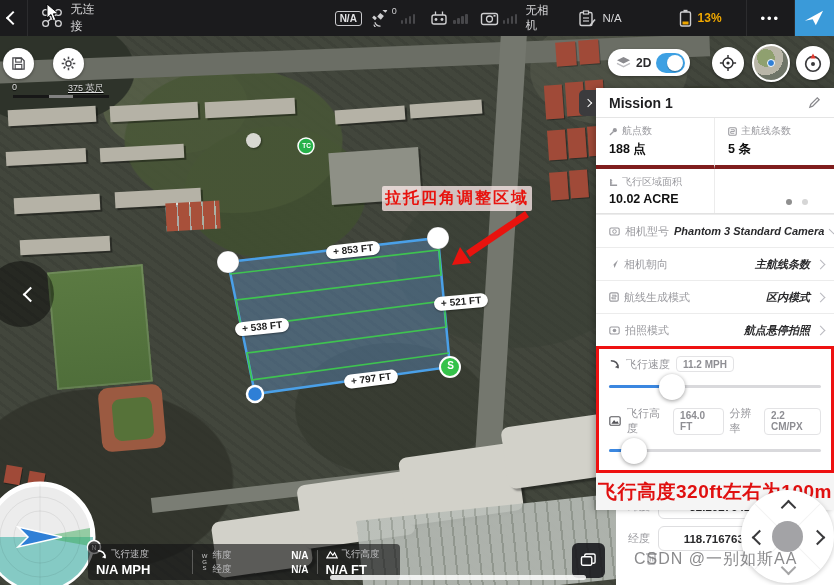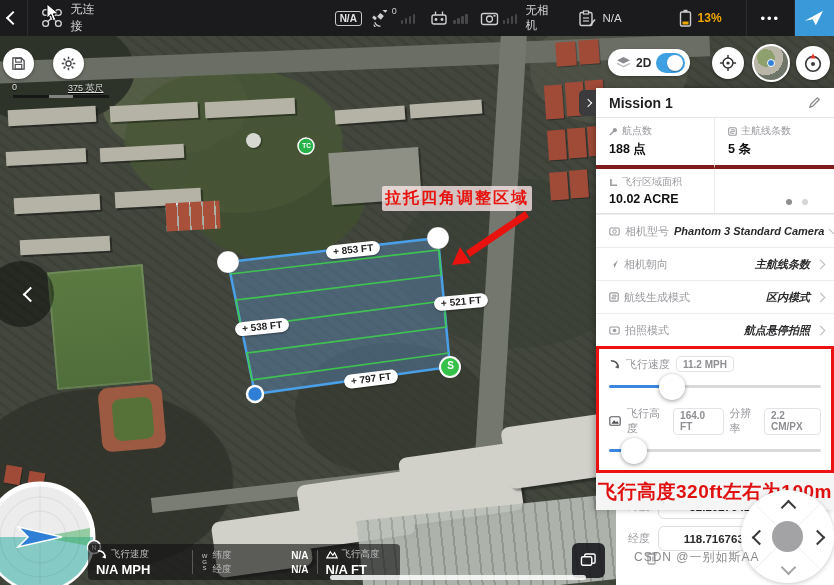--- a/index.html
+++ b/index.html
@@ -109,21 +109,21 @@
   .c-row{position:absolute;left:12px;display:flex;align-items:center;gap:8px;}
   .c-row .cl2{font-size:11px;color:#9a9a9f;}
   .c-in{width:104px;height:23px;border:1px solid #dedee0;border-radius:6px;font-size:11.5px;color:#2a2a2c;
     display:flex;align-items:center;justify-content:flex-end;padding-right:7px;background:#fff;font-weight:bold;}
   #dpad{position:absolute;left:741px;top:490px;width:93px;height:93px;background:#fff;border-radius:50%;
     box-shadow:0 1px 5px rgba(0,0,0,.22);z-index:21;}
   #dpad .xl{position:absolute;left:46px;top:0;width:1px;height:93px;background:rgba(0,0,0,.05);transform:rotate(45deg);}
   #dpad .xl2{position:absolute;left:46px;top:0;width:1px;height:93px;background:rgba(0,0,0,.05);transform:rotate(-45deg);}
   #dpad .ctr{position:absolute;left:31px;top:31px;width:31px;height:31px;border-radius:50%;background:#a3a3a6;}
   .dchv{position:absolute;color:#3a3a3c;width:9px;height:9px;border-width:2px;}
-  #watermark{position:absolute;left:634px;top:549px;font-size:12px;color:rgba(125,125,128,.9);letter-spacing:1px;z-index:22;white-space:nowrap;}
+  #watermark{position:absolute;left:634px;top:549px;font-size:16px;color:rgba(125,125,128,.9);letter-spacing:1px;z-index:22;white-space:nowrap;}
 
   
   #statusbar{position:absolute;left:88px;top:544px;width:312px;height:36px;background:rgba(18,18,20,.62);
     border-radius:4px;display:flex;align-items:center;z-index:18;color:#fff;}
   .sb-sec{display:flex;flex-direction:column;justify-content:center;padding:0 8px;gap:1px;}
   .sb-top{display:flex;align-items:center;gap:4px;font-size:9.5px;color:#bdbdbf;}
   .sb-val{font-size:13px;font-weight:bold;color:#fff;}
   .sb-div{width:1px;height:24px;background:rgba(255,255,255,.25);}
   .wgs{font-size:6px;color:#cfcfcf;line-height:6.5px;text-align:center;margin-right:4px;}
   .gps-grid{display:flex;flex-direction:column;gap:1px;}

